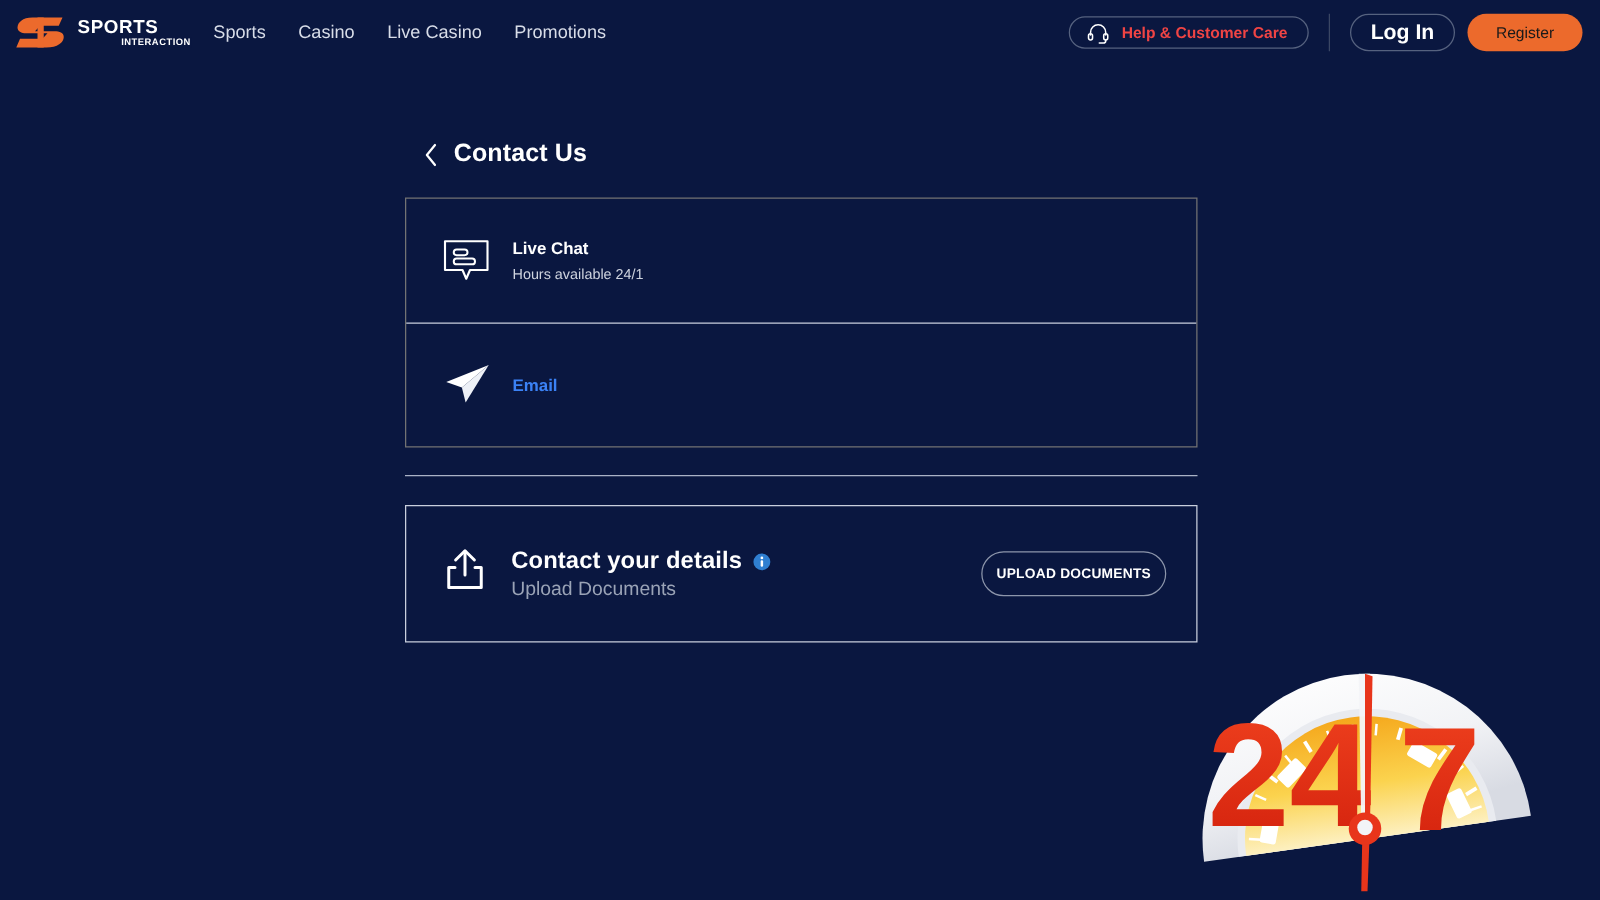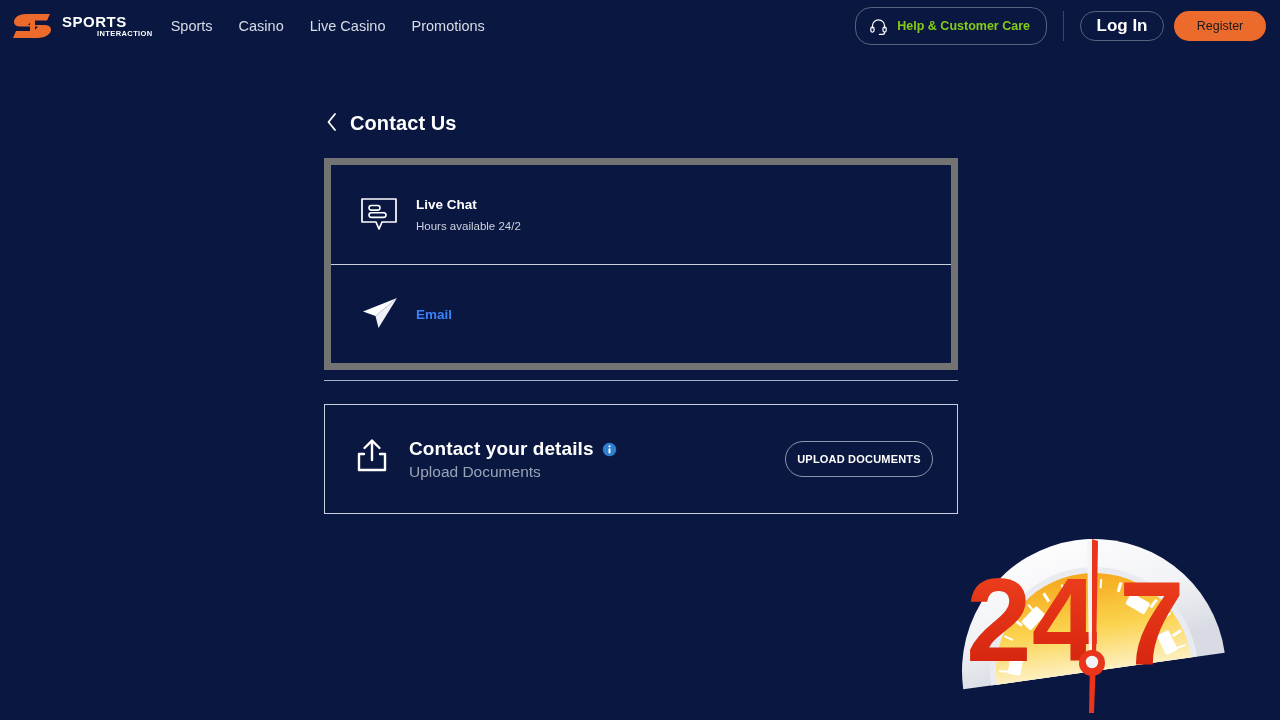--- a/index.html
+++ b/index.html
@@ -37,23 +37,23 @@
   .nav-link {
     color:#d8dde8; font-size:14.5px; text-decoration:none;
     white-space:nowrap;
   }
   .header-right {
     margin-left:auto; display:flex; align-items:center;
     gap:0; margin-right:14px;
   }
   .help-btn {
     display:flex; align-items:center; gap:9px;
-    height:38px; padding:0 16px 0 13px;
+    height:26px; padding:0 16px 0 13px;
     border:1px solid #56627f; border-radius:16px;
-    color:#84cc16; font-size:12.5px; font-weight:bold;
+    color:#ef4444; font-size:12.5px; font-weight:bold;
     white-space:nowrap; background:transparent; cursor:pointer;
   }
   .vdivider {
     width:1px; height:30px; background:#3a4663;
     margin:0 16px;
   }
   .login-btn {
     display:flex; align-items:center; justify-content:center;
     width:84px; height:30px;
     border:1px solid #56627f; border-radius:16px;
@@ -65,35 +65,35 @@
     width:92px; height:30px;
     border:none; border-radius:16px;
     background:#ec6a2c; color:#1a1a1a;
     font-size:12.5px; font-weight:normal; cursor:pointer;
   }
 
   
   .content { position:absolute; left:324px; top:0; width:634px; }
 
   .page-head {
-    display:flex; align-items:flex-start; gap:12px;
-    position:absolute; left:4px; top:112px; margin-left:0;
+    display:flex; align-items:center; gap:12px;
+    position:absolute; left:17px; top:112px; margin-left:0;
   }
   .back-chevron {
     width:12px; height:20px; display:block; margin-left:-2px;
   }
   .page-title {
     color:#ffffff; font-size:20px; font-weight:bold;
     letter-spacing:0.1px;
   }
 
   .card-group {
     position:absolute; left:0; top:158px;
     width:634px;
-    border:7px solid #737373;
+    border:1px solid #737373;
   }
   .contact-row {
     display:flex; align-items:center;
     height:99px; padding-left:29px;
     cursor:pointer;
   }
   .contact-row + .contact-row { border-top:1px solid #c9cfdd; }
   .row-icon {
     width:44px; display:flex; align-items:center; justify-content:flex-start;
     flex:0 0 auto;
@@ -206,21 +206,21 @@
     <div class="contact-row">
       <span class="row-icon">
         <svg width="38" height="36" viewBox="0 0 38 36">
           <path d="M2 2 H36 V25 H22 L19 32 L16 25 H2 Z" fill="none" stroke="#ffffff" stroke-width="1.7" stroke-linejoin="round"></path>
           <rect x="9" y="8.5" width="11" height="4.6" rx="2.3" fill="none" stroke="#ffffff" stroke-width="1.6"></rect>
           <rect x="9" y="15.8" width="17" height="4.6" rx="2.3" fill="none" stroke="#ffffff" stroke-width="1.6"></rect>
         </svg>
       </span>
       <div class="row-text">
         <div class="row-title">Live Chat</div>
-        <div class="row-sub">Hours available 24/2</div>
+        <div class="row-sub">Hours available 24/1</div>
       </div>
     </div>
 
     <div class="contact-row">
       <span class="row-icon">
         <svg width="40" height="38" viewBox="0 0 40 38">
           <path d="M37 3 L3 16.5 L15.5 21 Z" fill="#ffffff"></path>
           <path d="M37 3 L15.5 21 L18.5 33 Z" fill="#eef1f7"></path>
         </svg>
       </span>

